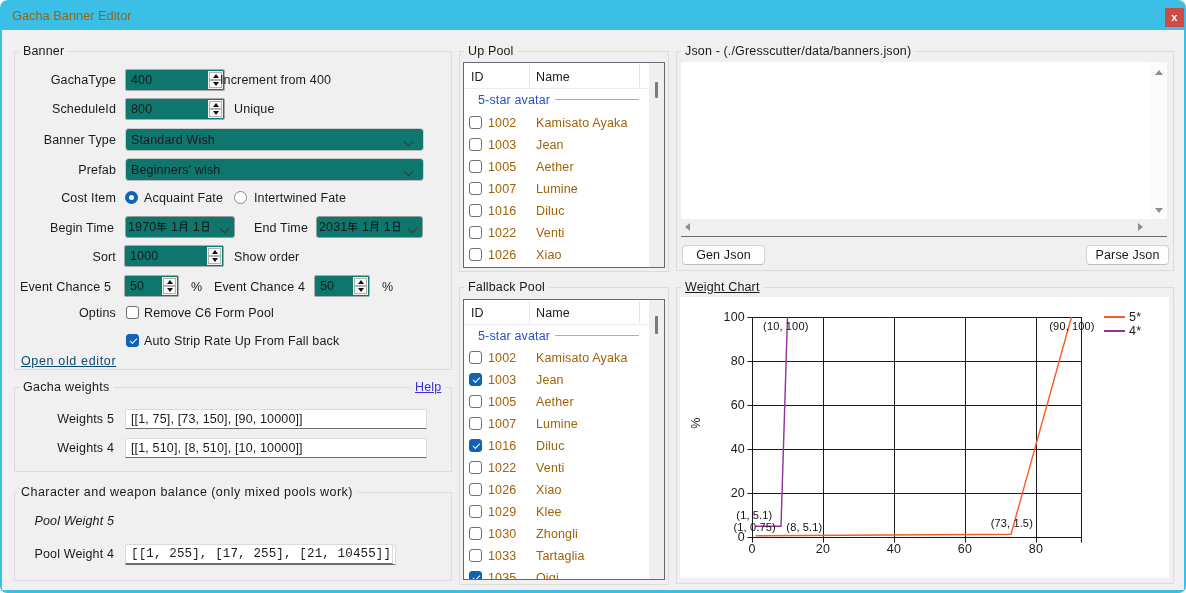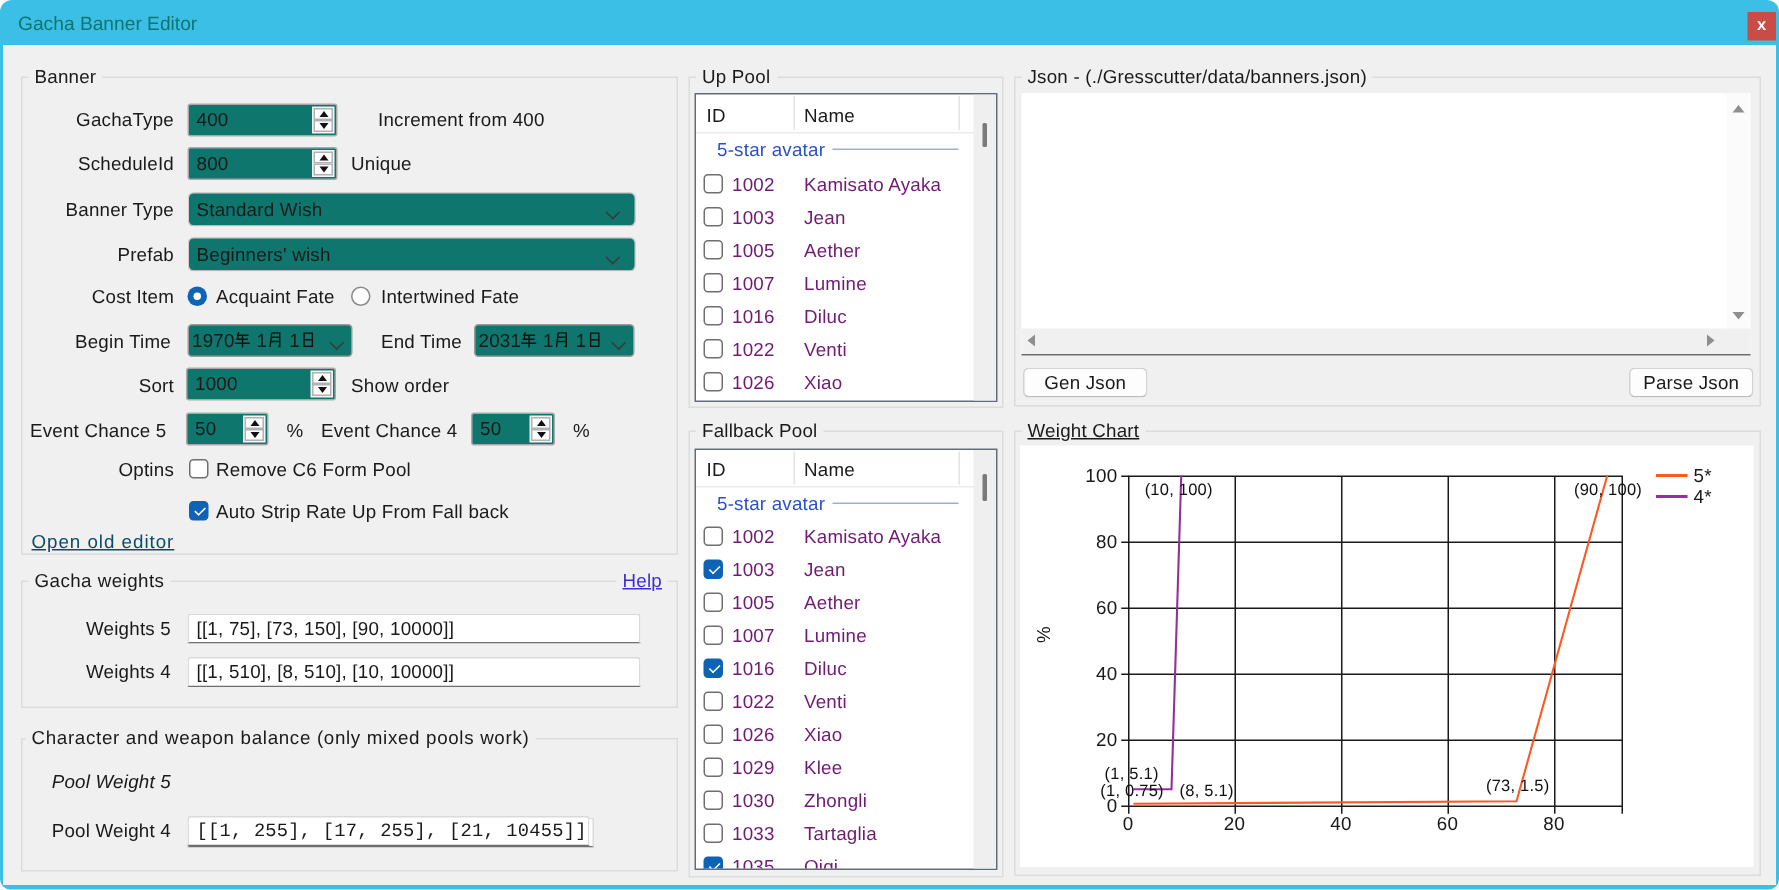--- a/index.html
+++ b/index.html
@@ -30,28 +30,28 @@
 .cb { position:absolute; width:13px; height:13px; background:#fff; border:1px solid #6f6f6f; border-radius:3px; }
 .cb.on { background:#0f63b5; border-color:#0f63b5; }
 .cb.on:before { content:""; position:absolute; left:2.5px; top:3px; width:6px; height:3.2px; border-left:1.6px solid #fff; border-bottom:1.6px solid #fff; transform:rotate(-45deg); }
 .rd { position:absolute; width:13px; height:13px; border-radius:50%; }
 .rd.on { background:#0f63b5; }
 .rd.on:before { content:""; position:absolute; left:4px; top:4px; width:5px; height:5px; border-radius:50%; background:#fff; }
 .rd.off { background:#fff; border:1px solid #8a8a8a; }
 .list { position:absolute; background:#fff; border:1px solid #626c77; overflow:hidden; }
 .csep { position:absolute; width:1px; background:#e4e4e4; }
 .hline { position:absolute; height:1px; background:#ececec; }
-.orange { color:#701a75; }
+.orange { color:#a16207; }
 .star5 { position:absolute; color:#2b50c4; white-space:nowrap; }
 .sline { position:absolute; height:1px; background:#9caddc; }
 .sbar { position:absolute; background:#efefef; }
 .thumb { position:absolute; width:3px; background:#7a7a7a; border-radius:1px; }
 .btn { position:absolute; background:#fdfdfd; border:1px solid #d2d2d2; border-bottom-color:#bdbdbd; border-radius:4px; text-align:center; }
 .titlebar { position:absolute; left:0; top:0; width:100%; height:30px; }
-.title { position:absolute; left:12px; top:8px; font-size:12.8px; letter-spacing:0; color:#0f766e; }
+.title { position:absolute; left:12px; top:8px; font-size:12.8px; letter-spacing:0; color:#a16207; }
 .cjk { display:inline-block; vertical-align:-1px; }
 .close { position:absolute; left:1165px; top:8px; width:19px; height:19px; background:#cb4b47; color:#fff; font-size:11px; font-weight:bold; text-align:center; line-height:19px; }
 .arrow { position:absolute; width:0; height:0; }
 </style>
 </head>
 <body>
 <div class="win"></div>
 <div class="titlebar">
     <div class="title">Gacha Banner Editor</div>
     <div class="close">x</div>
@@ -66,21 +66,21 @@
     <div class="val">400</div>
   <div class="spin">
       <div class="sbtn up">
         <i class="tri-u"></i>
       </div>
       <div class="sbtn dn">
         <i class="tri-d"></i>
       </div>
     </div>
   </div>
-<div class="lbl" style="left:252px; top:73px;">Increment from 400</div>
+<div class="lbl" style="left:220px; top:73px;">Increment from 400</div>
 
 <div class="lbl r" style="left:14px; top:102px; width:102px;">ScheduleId</div>
 <div class="nud" style="left:125px; top:98px; width:100px; height:22px;">
     <div class="val">800</div>
   <div class="spin">
       <div class="sbtn up">
         <i class="tri-u"></i>
       </div>
       <div class="sbtn dn">
         <i class="tri-d"></i>

